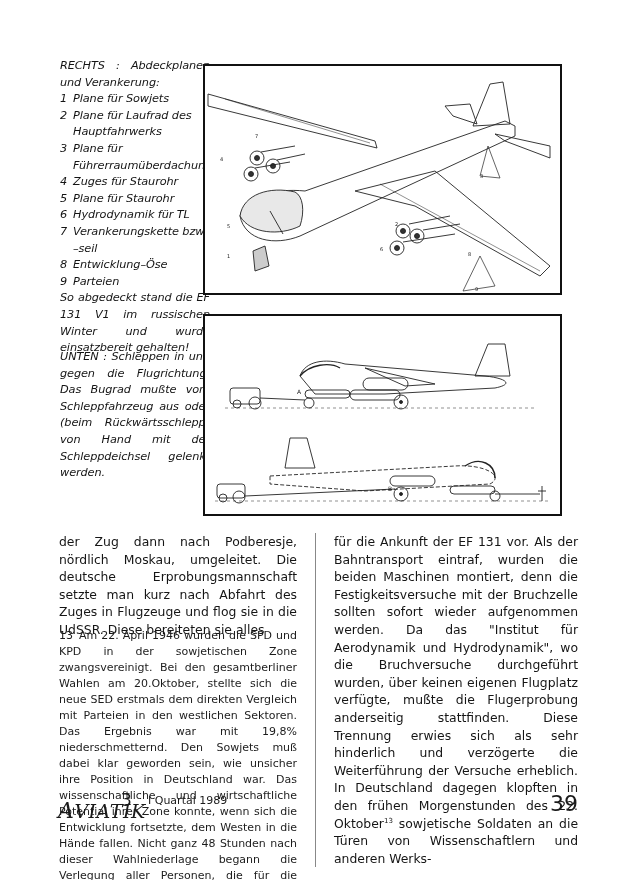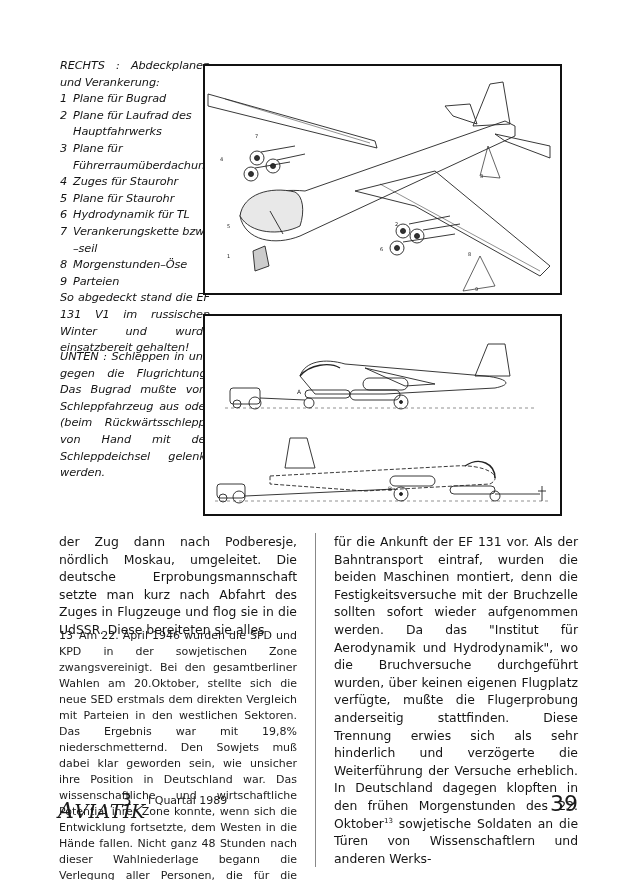--- a/index.html
+++ b/index.html
@@ -55,21 +55,21 @@
     .pagenum { position: absolute; right: 0; top: 2px; font-size: 22px; }
   </style>
 </head>
 <body>
 
 <div class="caption" id="cap-top">
   <p class="heading">RECHTS :  Abdeckplanen und Verankerung:</p>
   <ol>
     <li>
         <span class="num">1</span>
-        <span class="txt">Plane für Bugrad</span>
+        <span class="txt">Plane für Sowjets</span>
       </li>
     <li>
         <span class="num">2</span>
         <span class="txt">Plane für Laufrad des Hauptfahrwerks</span>
       </li>
     <li>
         <span class="num">3</span>
         <span class="txt">Plane für Führerraumüberdachung</span>
       </li>
     <li>
@@ -83,21 +83,21 @@
     <li>
         <span class="num">6</span>
         <span class="txt">Hydrodynamik für TL</span>
       </li>
     <li>
         <span class="num">7</span>
         <span class="txt">Verankerungskette bzw. –seil</span>
       </li>
     <li>
         <span class="num">8</span>
-        <span class="txt">Morgenstunden–Öse</span>
+        <span class="txt">Entwicklung–Öse</span>
       </li>
     <li>
         <span class="num">9</span>
         <span class="txt">Parteien</span>
       </li>
   </ol>
   <p class="just">So abgedeckt stand die EF 131 V1 im russischen Winter und wurde einsatzbereit gehalten!</p>
 </div>
 
 <div class="caption" id="cap-bottom">

